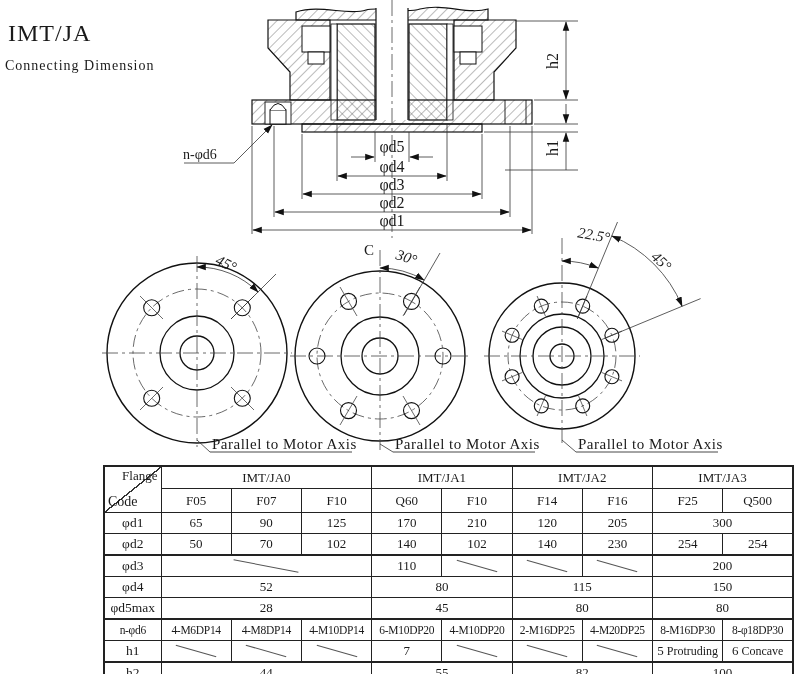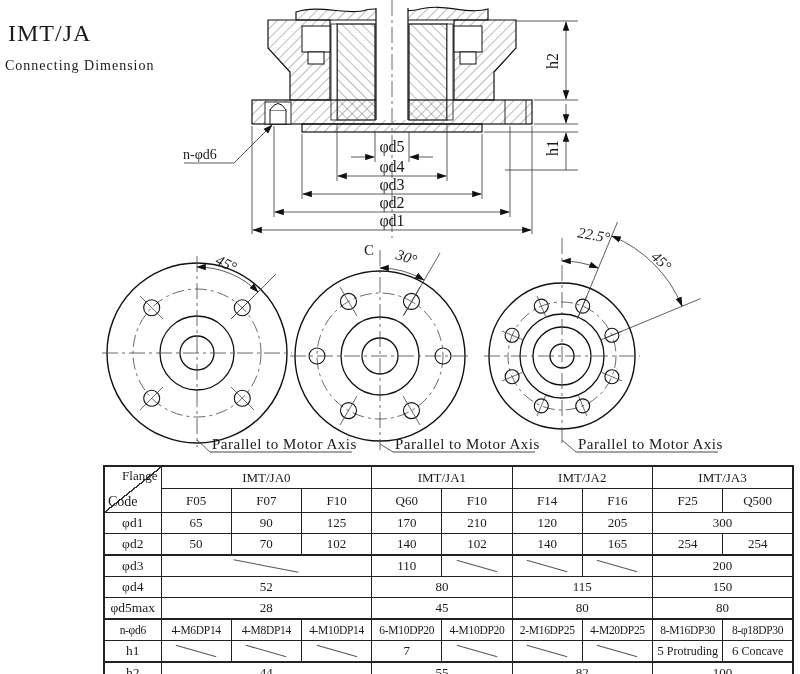--- a/index.html
+++ b/index.html
@@ -289,21 +289,21 @@
           <td colspan="2">300</td>
         </tr>
         <tr>
           <td class="rowlabel">φd2</td>
           <td>50</td>
           <td>70</td>
           <td>102</td>
           <td>140</td>
           <td>102</td>
           <td>140</td>
-          <td>165</td>
+          <td>230</td>
           <td>254</td>
           <td>254</td>
         </tr>
         <tr class="thick-top">
           <td class="rowlabel">φd3</td>
           <td colspan="3" class="slash slash-wide"></td>
           <td>110</td>
           <td class="slash"></td>
           <td class="slash"></td>
           <td class="slash"></td>

